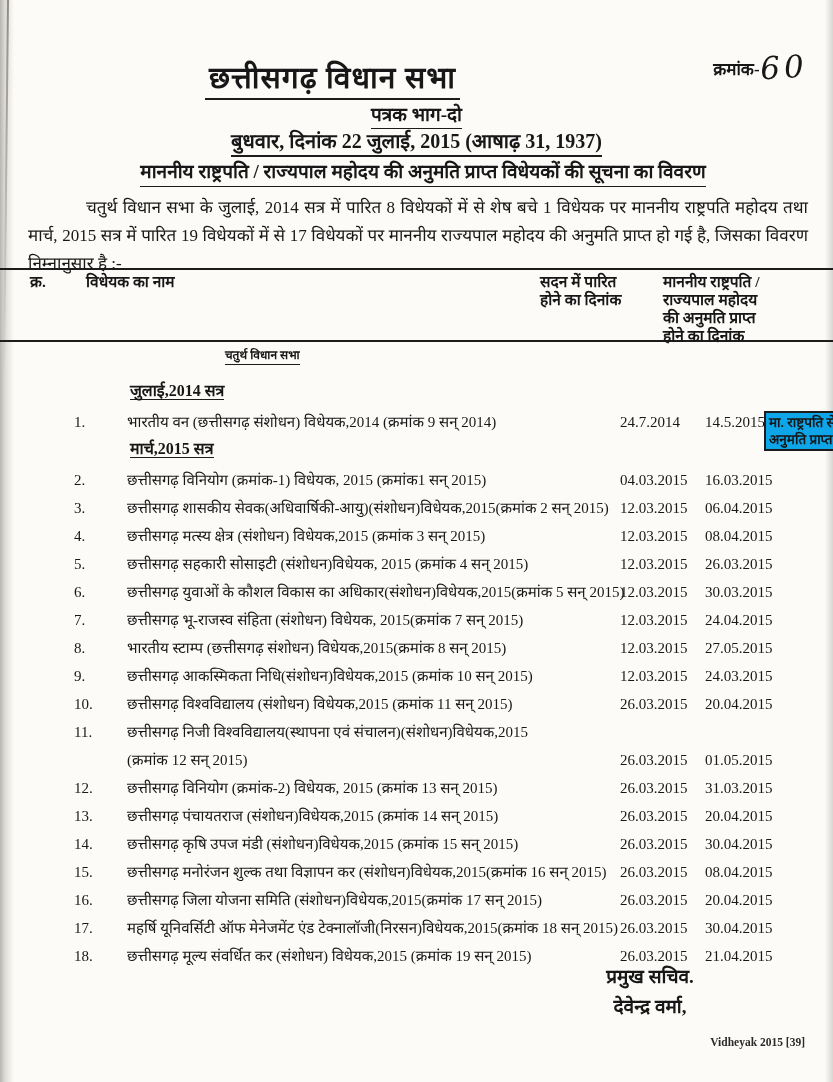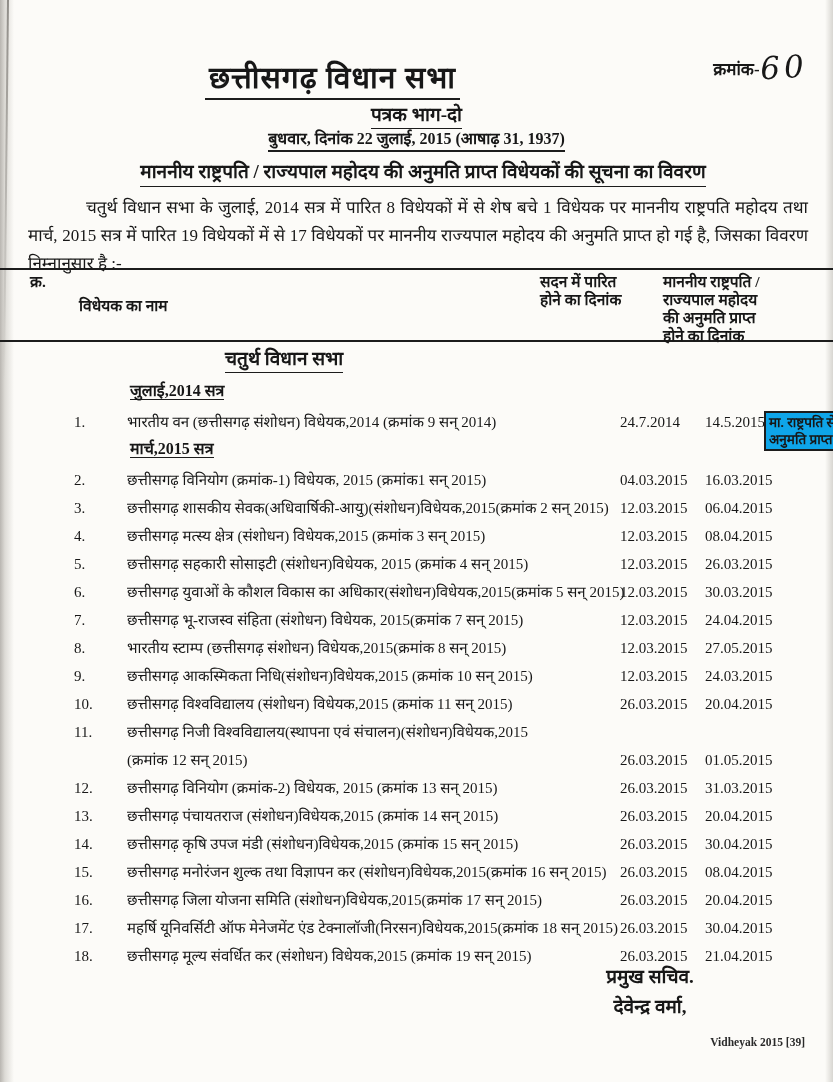--- a/index.html
+++ b/index.html
@@ -54,21 +54,21 @@
     position:absolute;top:101px;left:0;width:833px;text-align:center;
   }
   .part-line span{
     display:inline-block;font-size:19px;font-weight:bold;
     border-bottom:1.5px solid #1c1c1c;padding-bottom:1px;text-align:right;
   }
   .date-line{
     position:absolute;top:127px;left:0;width:833px;text-align:center;
   }
   .date-line span{
-    display:inline-block;font-size:16px;font-weight:bold;
+    display:inline-block;font-size:20px;font-weight:bold;
     border-bottom:2px solid #1c1c1c;padding-bottom:1px;
   }
   .subject-line{
     position:absolute;top:158px;left:28px;width:790px;text-align:center;
   }
   .subject-line span{
     display:inline-block;font-size:19px;font-weight:bold;
     border-bottom:1.5px solid #1c1c1c;padding-bottom:2px;
   }
   .intro{
@@ -78,29 +78,29 @@
   }
   
   .tbl-head{
     position:absolute;top:268px;left:0;width:833px;height:74px;
     border-top:2.5px solid #1c1c1c;
     border-bottom:2.5px solid #1c1c1c;
     box-sizing:border-box;
     font-weight:bold;font-size:15.5px;line-height:18px;
   }
   .hdr-no{position:absolute;left:30px;top:3px;}
-  .hdr-name{position:absolute;left:79px;top:3px;margin-top:24px;}
+  .hdr-name{position:absolute;left:86px;top:3px;}
   .hdr-passed{position:absolute;left:540px;top:3px;white-space:pre-line;}
   .hdr-assent{position:absolute;left:663px;top:3px;white-space:pre-line;width:150px;}
   
   .assembly-heading{
     position:absolute;top:345px;left:225px;
   }
   .assembly-heading span{
-    display:inline-block;font-size:19px;font-weight:bold;
+    display:inline-block;font-size:12px;font-weight:bold;
     border-bottom:1.5px solid #1c1c1c;padding-bottom:1px;
   }
   
   .bill-list{position:absolute;top:378px;left:0;width:833px;padding-left:42px;}
   .session-label{
     height:30px;line-height:26px;margin-left:88px;
     font-weight:bold;font-size:16px;
   }
   .session-label b{
     font-weight:bold;border-bottom:1.5px solid #1c1c1c;padding-bottom:0px;

